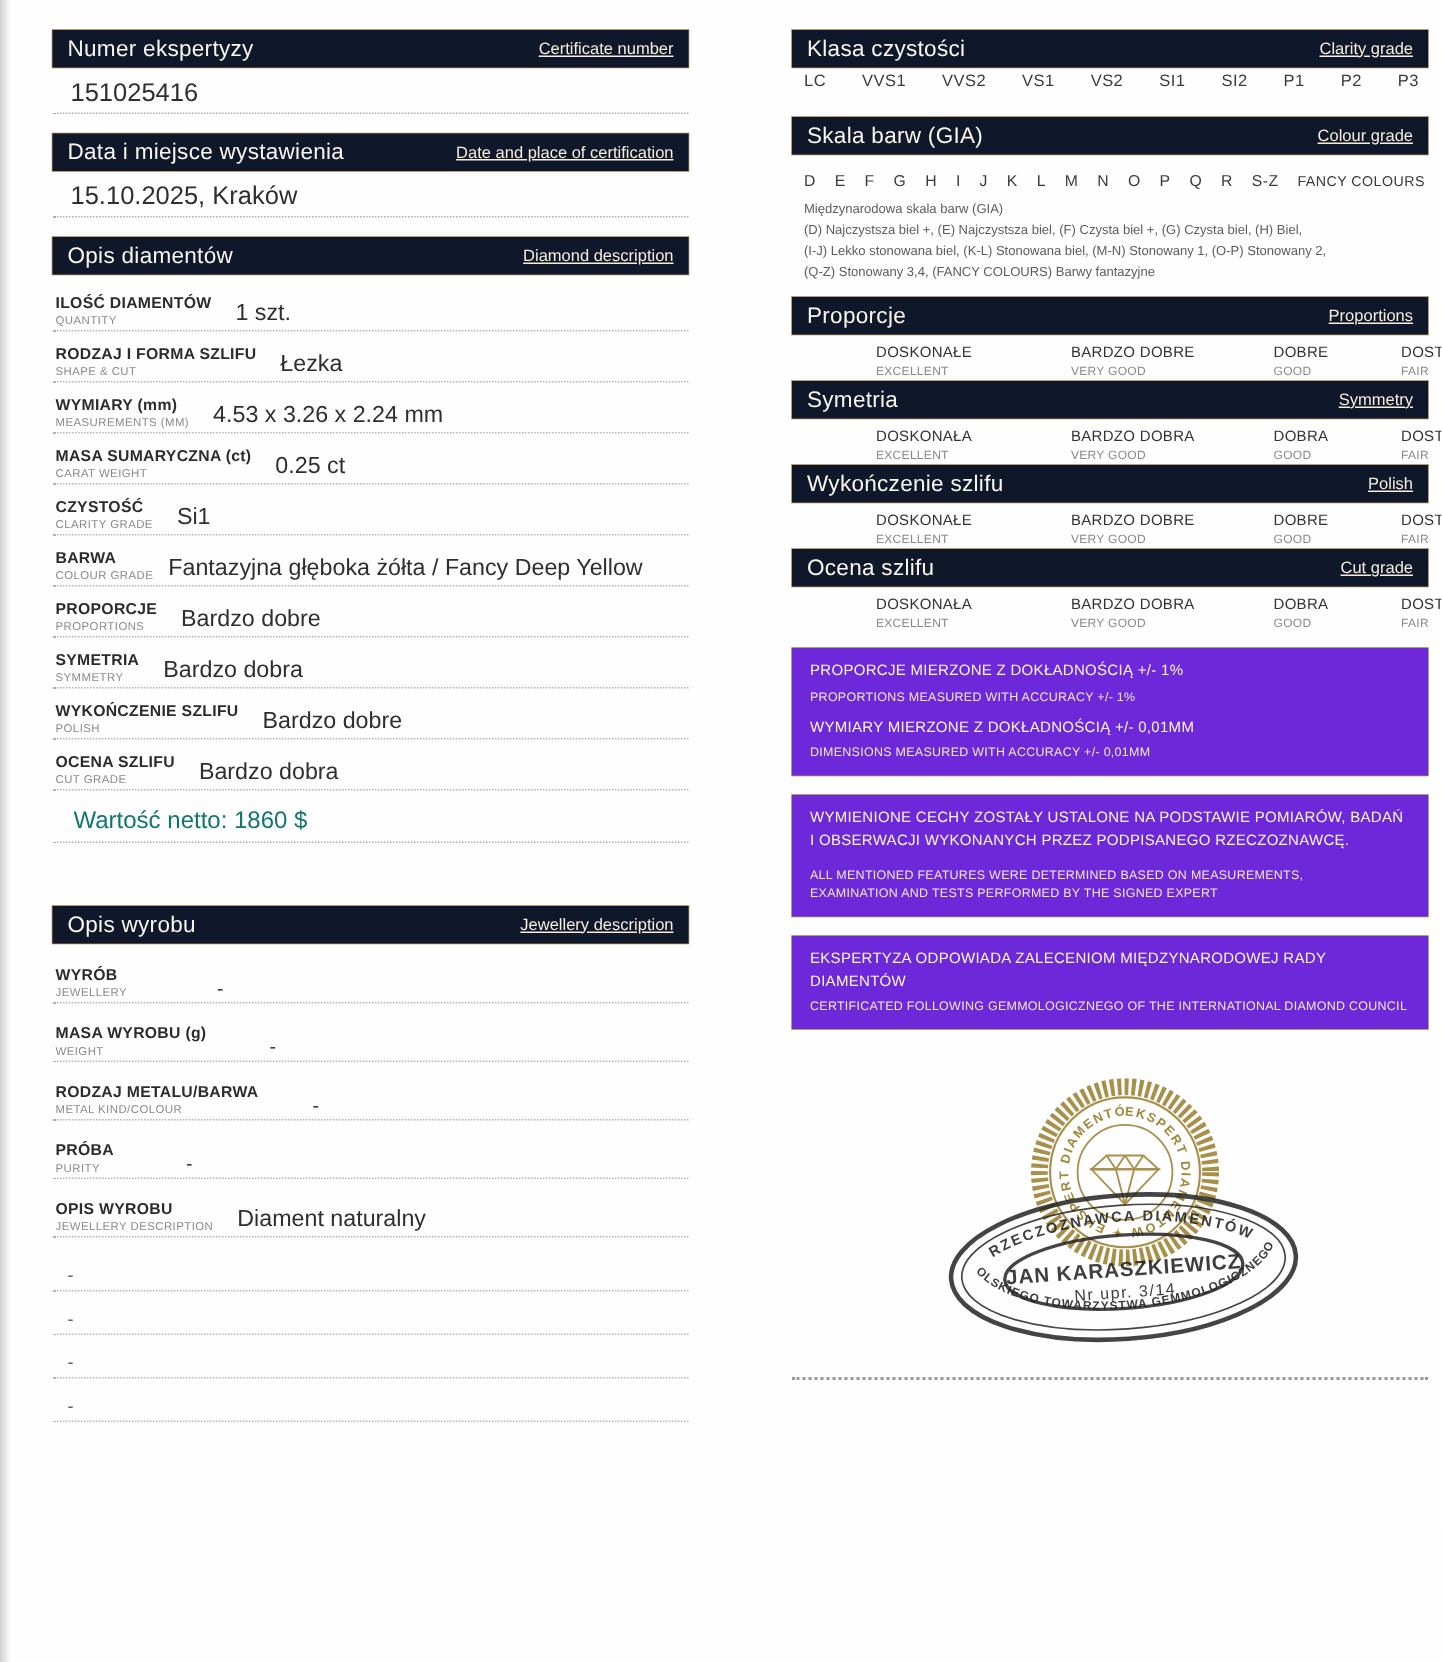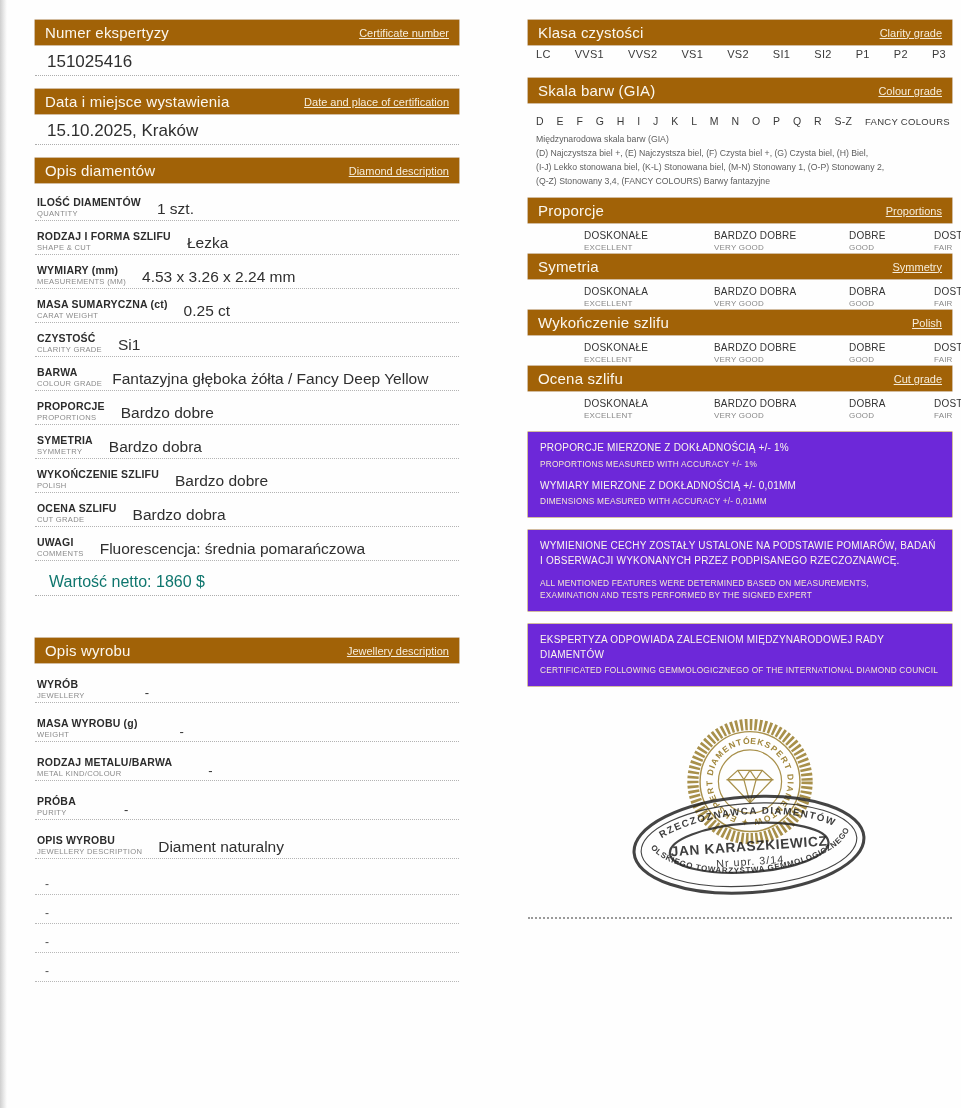--- a/index.html
+++ b/index.html
@@ -5,21 +5,21 @@
   * { margin:0; padding:0; box-sizing:border-box; }
   html,body { background:#ffffff; }
   body { font-family:"Liberation Sans", sans-serif; color:#3b3b3b; }
   .page { position:relative; width:961px; height:1108px; background:#fefefe; overflow:hidden; }
   .scan-edge { position:absolute; left:0; top:0; width:7px; height:100%;
     background:linear-gradient(90deg,#cfcfcf,#ececec 60%,transparent); }
 
   .col-left  { position:absolute; left:35px;  top:20px; width:424px; }
   .col-right { position:absolute; left:528px; top:20px; width:424px; }
 
-  .bar { background:#a16207; height:25px; display:flex; align-items:center;
+  .bar { background:#0f172a; height:25px; display:flex; align-items:center;
          justify-content:space-between; padding:0 10px; box-shadow:0 0 0 .5px #a67a42; }
   .bar .t-pl { color:#fbf7ef; font-size:15px; letter-spacing:.2px; }
   .bar .t-en { color:#f6eddc; font-size:11px;text-decoration:underline; }
 
   .value-line { font-size:17px; color:#2f2f2f; padding:7px 0 3px 12px;
                 border-bottom:1.6px dotted #adadad; margin-bottom:13px; }
 
   .field { display:flex; align-items:flex-end; border-bottom:1.6px dotted #b3b3b3;
            padding:0 0 2px 2px; margin-bottom:9px; min-height:24px; }
   .f-label { flex:0 0 auto; }
@@ -142,27 +142,20 @@
           <div class="f-en">POLISH</div>
         </div>
       <div class="f-value">Bardzo dobre</div>
     </div>
     <div class="field">
       <div class="f-label">
           <div class="f-pl">OCENA SZLIFU</div>
           <div class="f-en">CUT GRADE</div>
         </div>
       <div class="f-value">Bardzo dobra</div>
-    </div>
-    <div class="field">
-      <div class="f-label">
-          <div class="f-pl">UWAGI</div>
-          <div class="f-en">COMMENTS</div>
-        </div>
-      <div class="f-value">Fluorescencja: średnia pomarańczowa</div>
     </div>
 
     <div class="net-value">Wartość netto: 1860 $</div>
 
     <div class="jewel">
       <div class="bar" style="margin-bottom:15px;">
         <span class="t-pl">Opis wyrobu</span>
         <span class="t-en">Jewellery description</span>
       </div>
       <div class="field">

